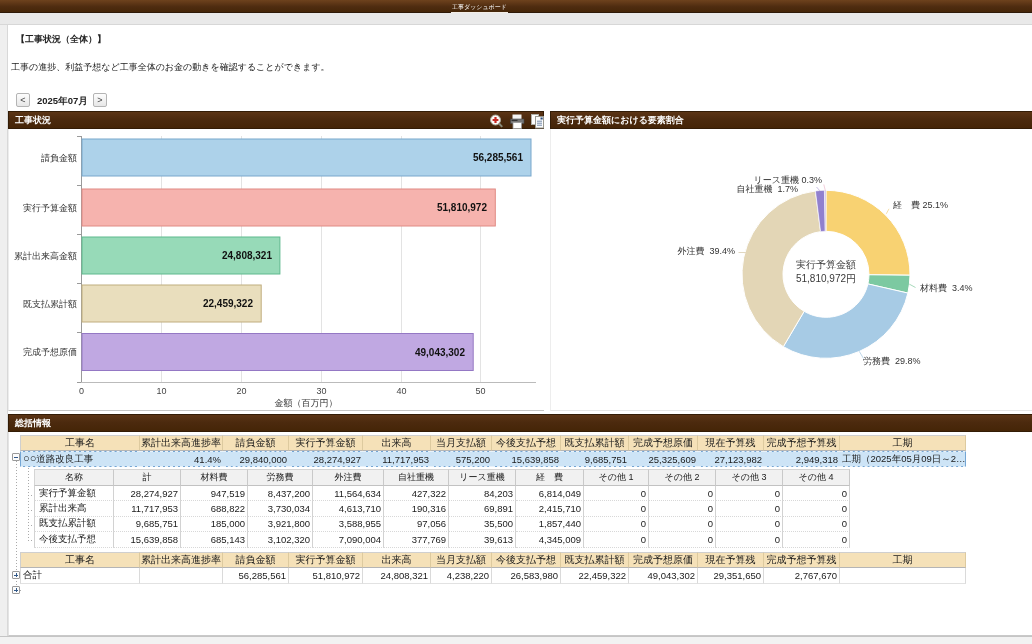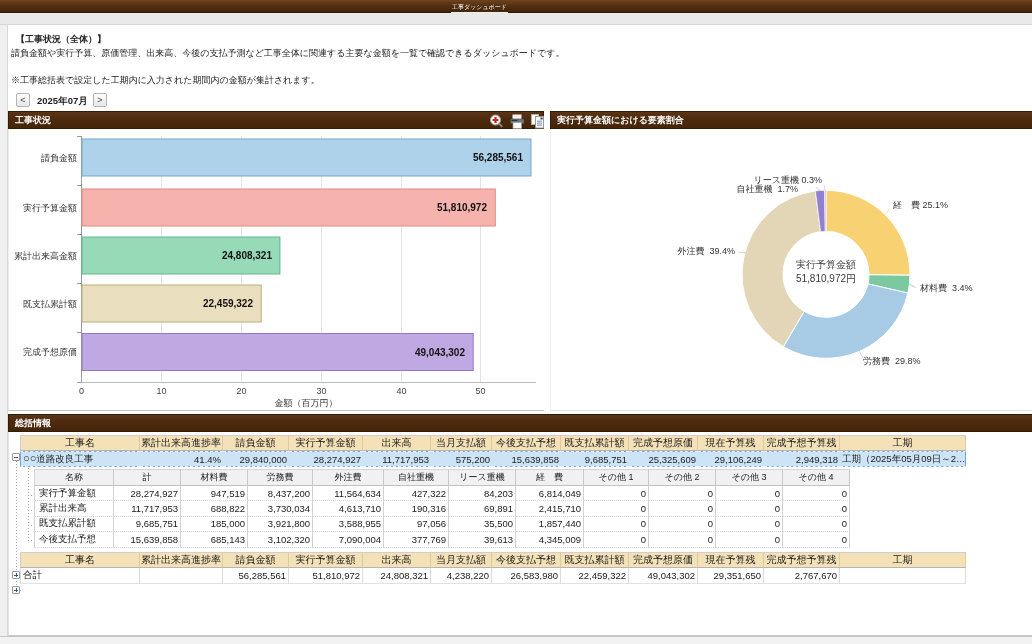--- a/index.html
+++ b/index.html
@@ -46,22 +46,21 @@
 </head>
 <body>
 <div id="page">
   <div class="abs topbar">
       <span class="toptitle">工事ダッシュボード</span>
     </div>
   <div class="abs graybar"></div>
   <div class="abs leftstrip"></div>
 
   <div class="abs desc" style="left:16px; top:32.5px; font-weight:bold;">【工事状況（全体）】</div>
-  <div class="abs desc" style="left:11px; top:47.4px;">請負金額や実行予算、原価管理、出来高、今後の支払予測など工事全体に関連する主要な金額を一覧で確認できるダッシュボードです。</div>
-  <div class="abs desc" style="left:11px; top:73.8px;">※工事総括表で設定した工期内に入力された期間内の金額が集計されます。</div>
+  <div class="abs desc" style="left:11px; top:60.6px;">工事の進捗、利益予想など工事全体のお金の動きを確認することができます。</div>
 
   <div class="navbtn" style="left:16px; top:93px;">&lt;</div>
   <div class="abs" style="left:37px; top:95px; font-size:9.5px; font-weight:bold; color:#222;">2025年07月</div>
   <div class="navbtn" style="left:93px; top:93px;">&gt;</div>
 
   <div class="panel" style="left:8px; top:111px; width:536px; height:300px;">
     <div class="phead">工事状況
       <svg class="hd-ic" style="left:480px;" width="15" height="15" viewBox="0 0 15 15">
         <circle cx="6.5" cy="6" r="5" fill="#fbfaf7" stroke="#aaa89a" stroke-width="1"></circle>
         <path d="M6.5 3.1v5.8M3.6 6h5.8" stroke="#c52a24" stroke-width="2.2"></path>
@@ -235,21 +234,21 @@
         <tr class="rowsel" style="height:16px;">
               <td class="l"><span style="font-size:11px;">○○</span>道路改良工事</td>
               <td class="n">41.4%</td>
               <td class="n">29,840,000</td>
               <td class="n">28,274,927</td>
               <td class="n">11,717,953</td>
               <td class="n">575,200</td>
               <td class="n">15,639,858</td>
               <td class="n">9,685,751</td>
               <td class="n">25,325,609</td>
-              <td class="n">29,106,249</td>
+              <td class="n">27,123,982</td>
               <td class="n">2,949,318</td>
               <td class="l">工期（2025年05月09日～2…</td>
             </tr>
       </tbody>
         </table>
 
       <table class="tbl sub" style="left:25px; top:37px; width:816px;">
         <colgroup>
             <col style="width:80px">
             <col style="width:67px">

